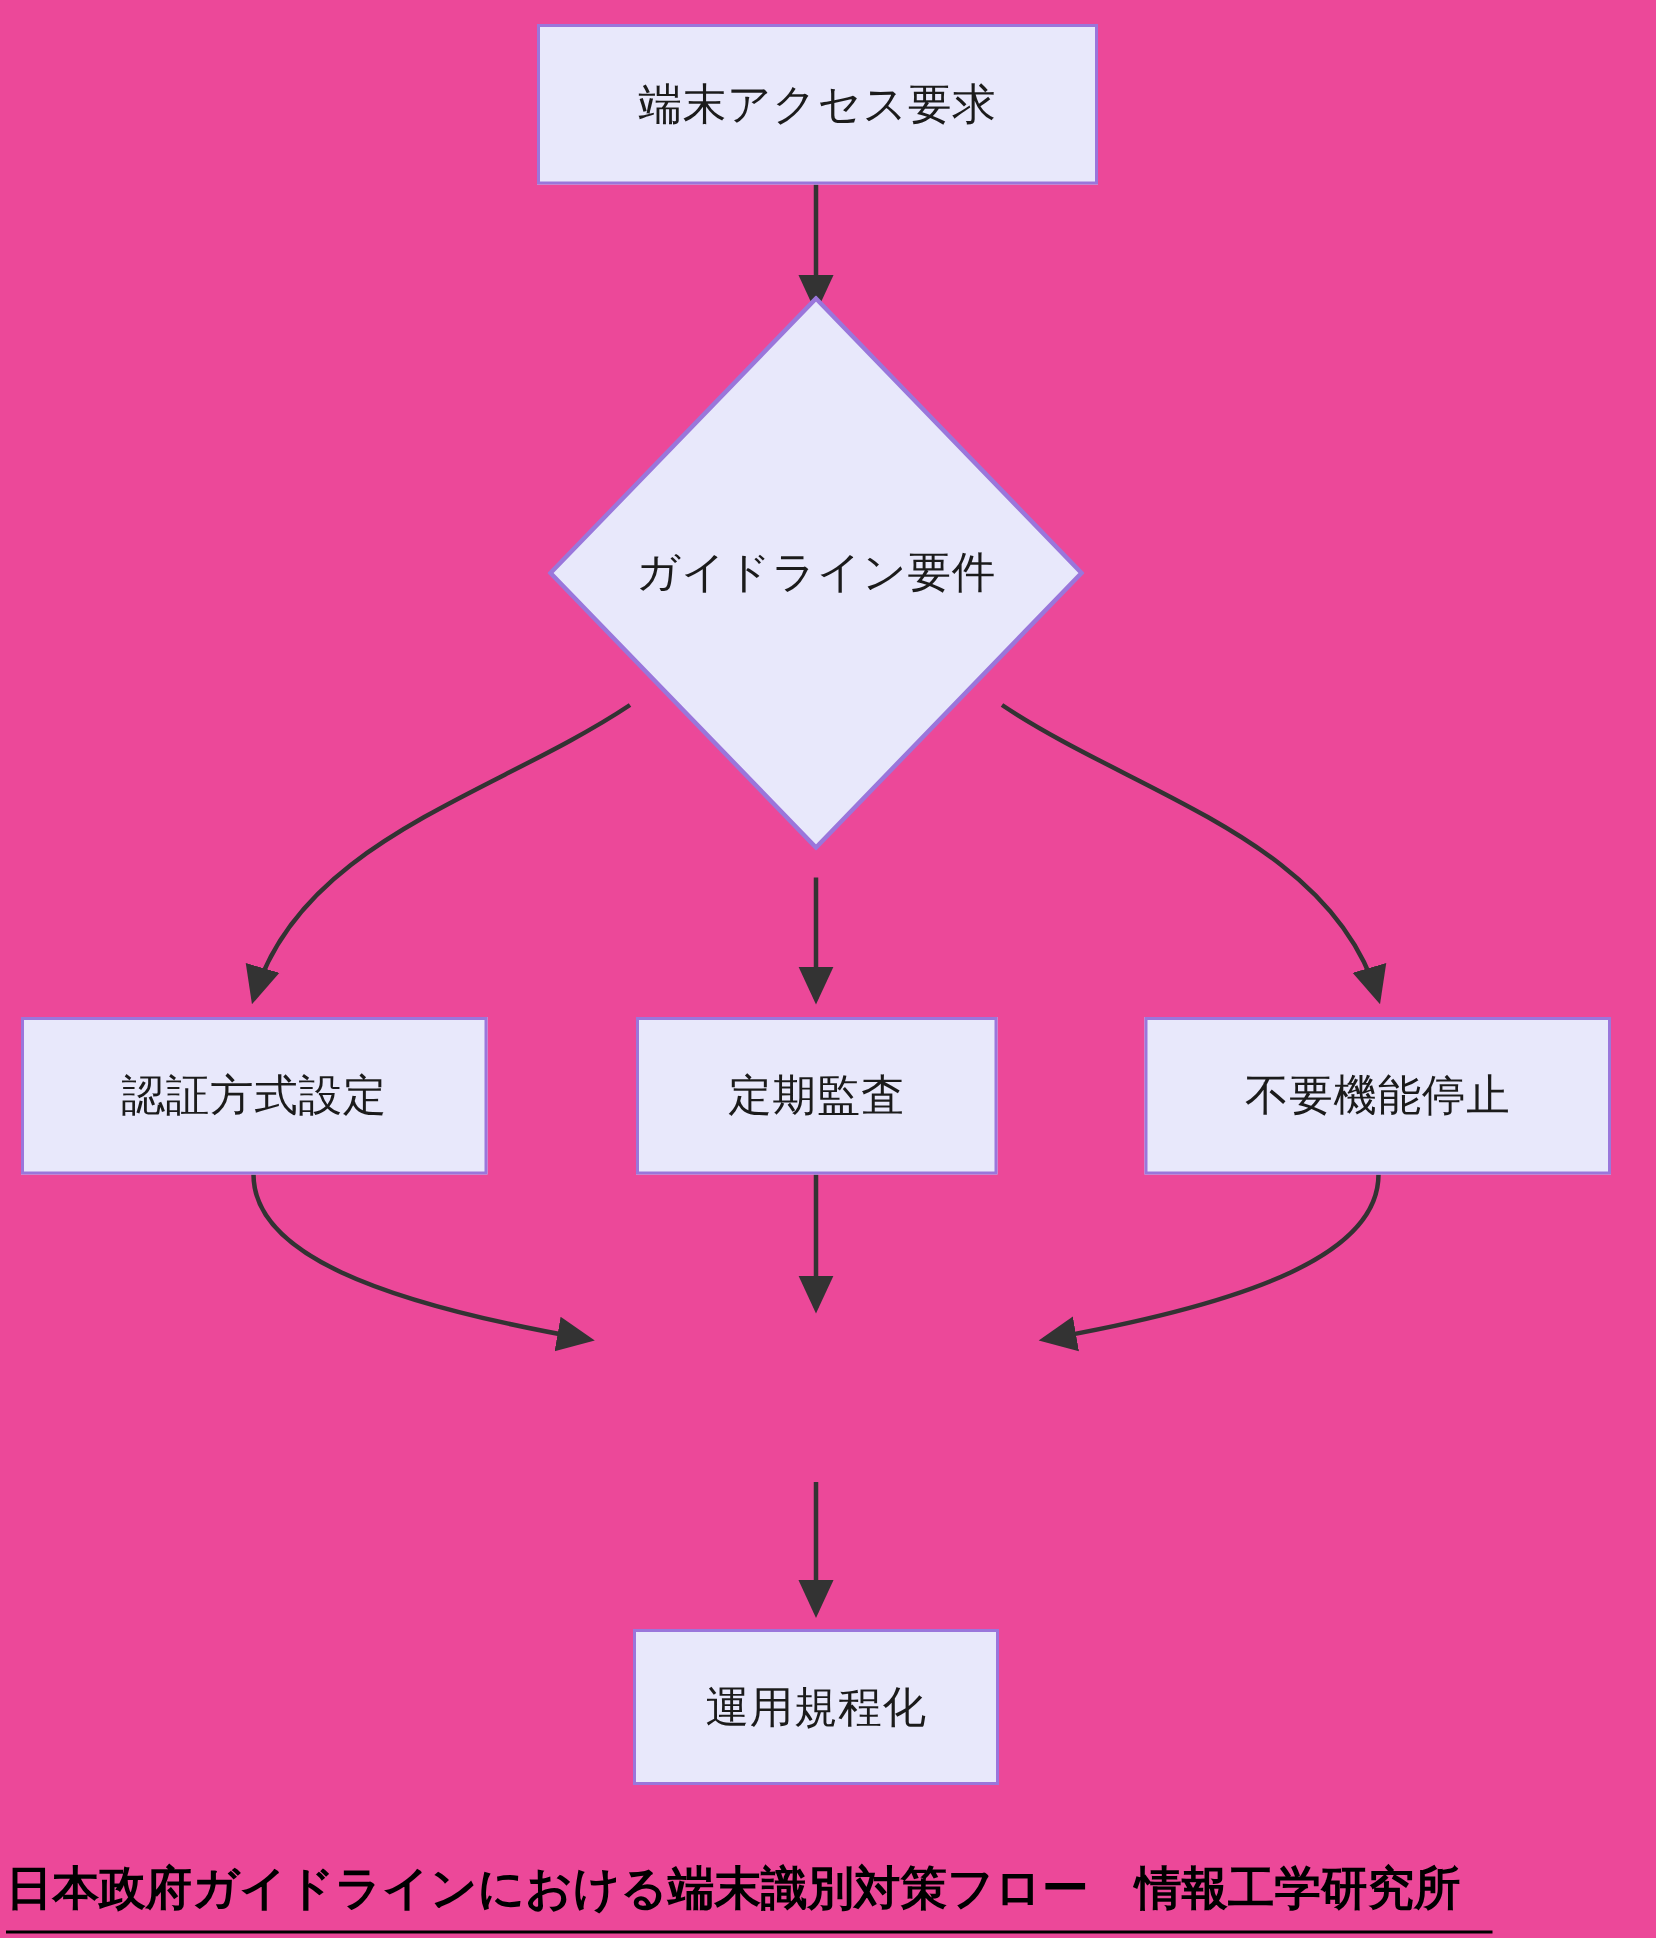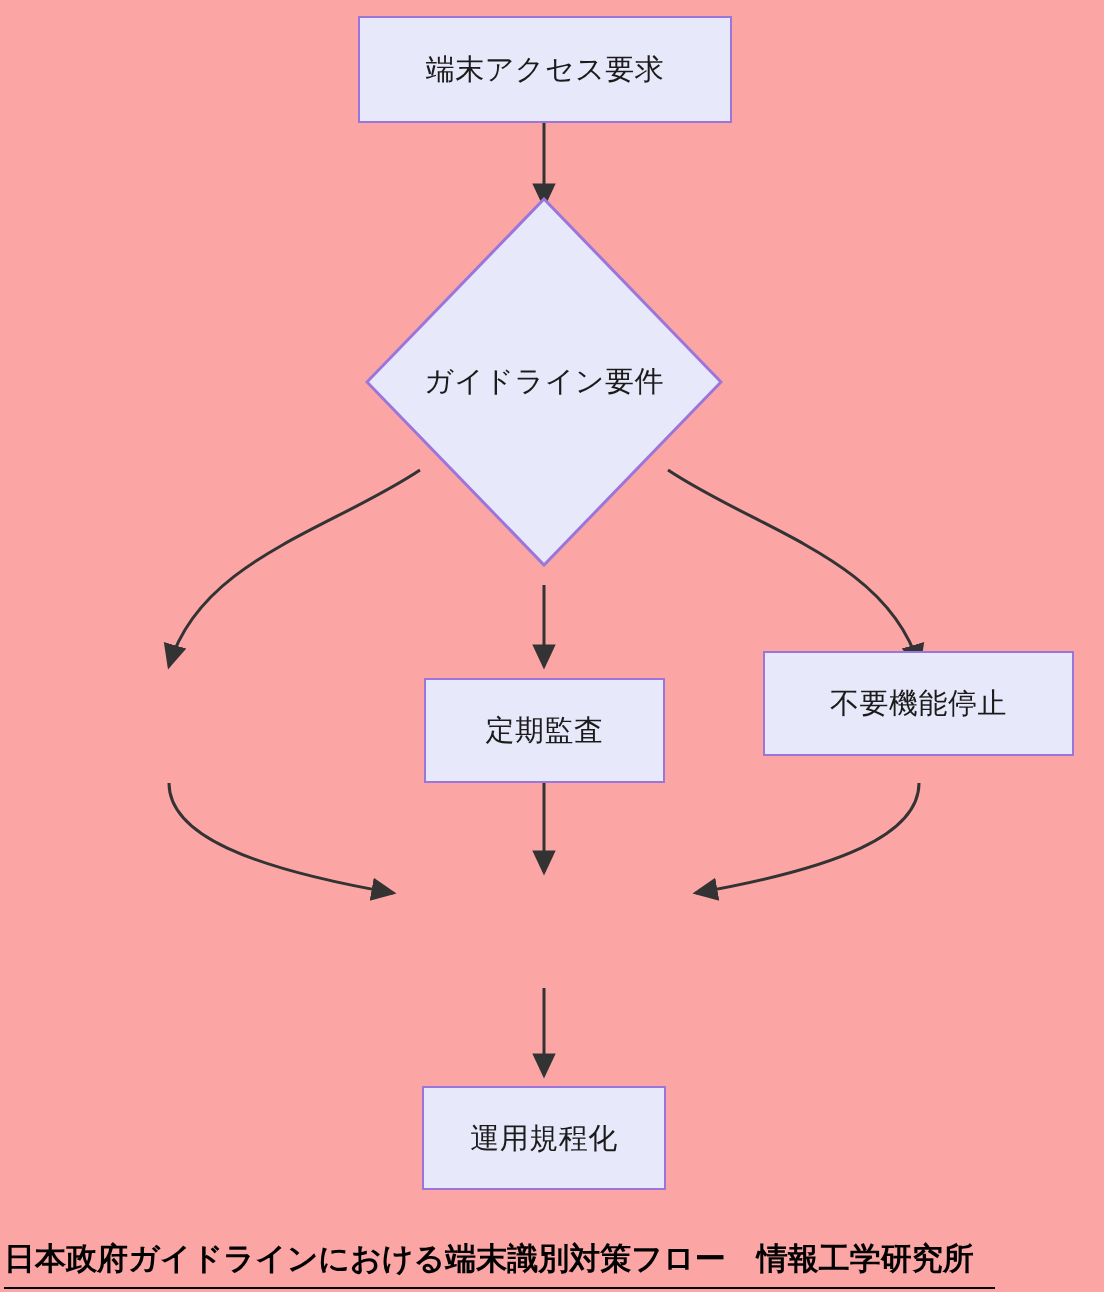--- a/index.html
+++ b/index.html
@@ -7,21 +7,21 @@
     padding: 0;
     background: #ffffff;
   }
   body {
     font-family: "DejaVu Sans", "Liberation Sans", sans-serif;
   }
   #canvas {
     position: relative;
     width: 1104px;
     height: 1292px;
-    background: #fca5a5;
+    background: #ec4899;
     overflow: hidden;
   }
   #edges {
     position: absolute;
     left: 0;
     top: 0;
     width: 1104px;
     height: 1292px;
     pointer-events: none;
   }
@@ -114,26 +114,29 @@
     <span class="node-label">端末アクセス要求</span>
   </div>
 
   <div class="decision" style="left:365px; top:197px;">
     <svg class="diamond-shape" viewBox="0 0 358 370" preserveAspectRatio="none" xmlns="http://www.w3.org/2000/svg">
       <polygon points="179,2 356,185 179,368 2,185" fill="#E8E8FB" stroke="#9A76DB" stroke-width="3"></polygon>
     </svg>
     <span class="decision-label">ガイドライン要件</span>
   </div>
 
+  <div class="node" style="left:14px; top:678px; width:311px; height:105px;">
+    <span class="node-label">認証方式設定</span>
+  </div>
 
   <div class="node" style="left:424px; top:678px; width:241px; height:105px;">
     <span class="node-label">定期監査</span>
   </div>
 
-  <div class="node" style="left:763px; top:651px; width:311px; height:105px;">
+  <div class="node" style="left:763px; top:678px; width:311px; height:105px;">
     <span class="node-label">不要機能停止</span>
   </div>
 
 
   <div class="node" style="left:422px; top:1086px; width:244px; height:104px;">
     <span class="node-label">運用規程化</span>
   </div>
 
   <div id="caption" style="left:4px; top:1238px;">日本政府ガイドラインにおける端末識別対策フロー　情報工学研究所</div>
   <div id="caption-rule" style="left:4px; top:1287px; width:991px;"></div>

